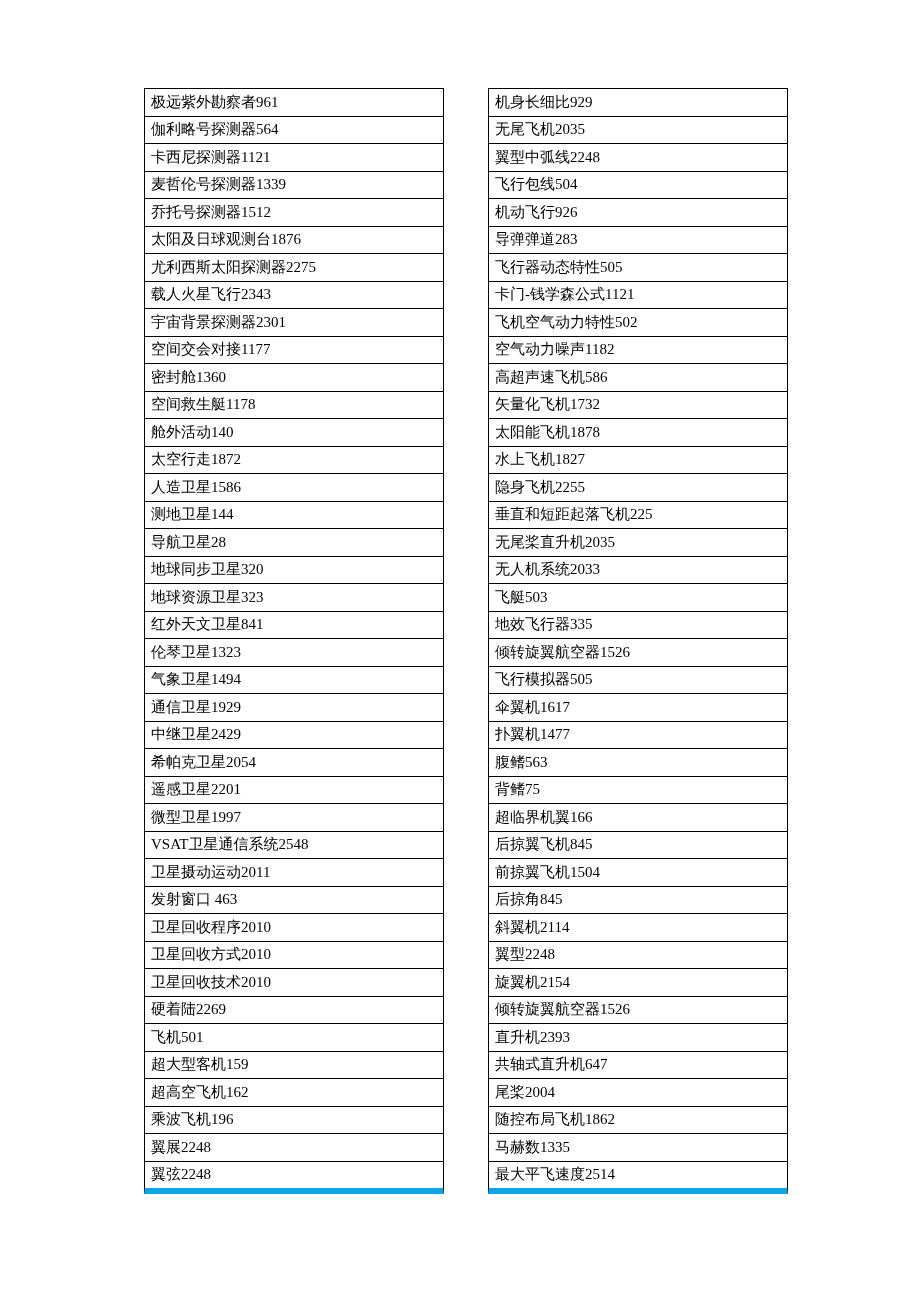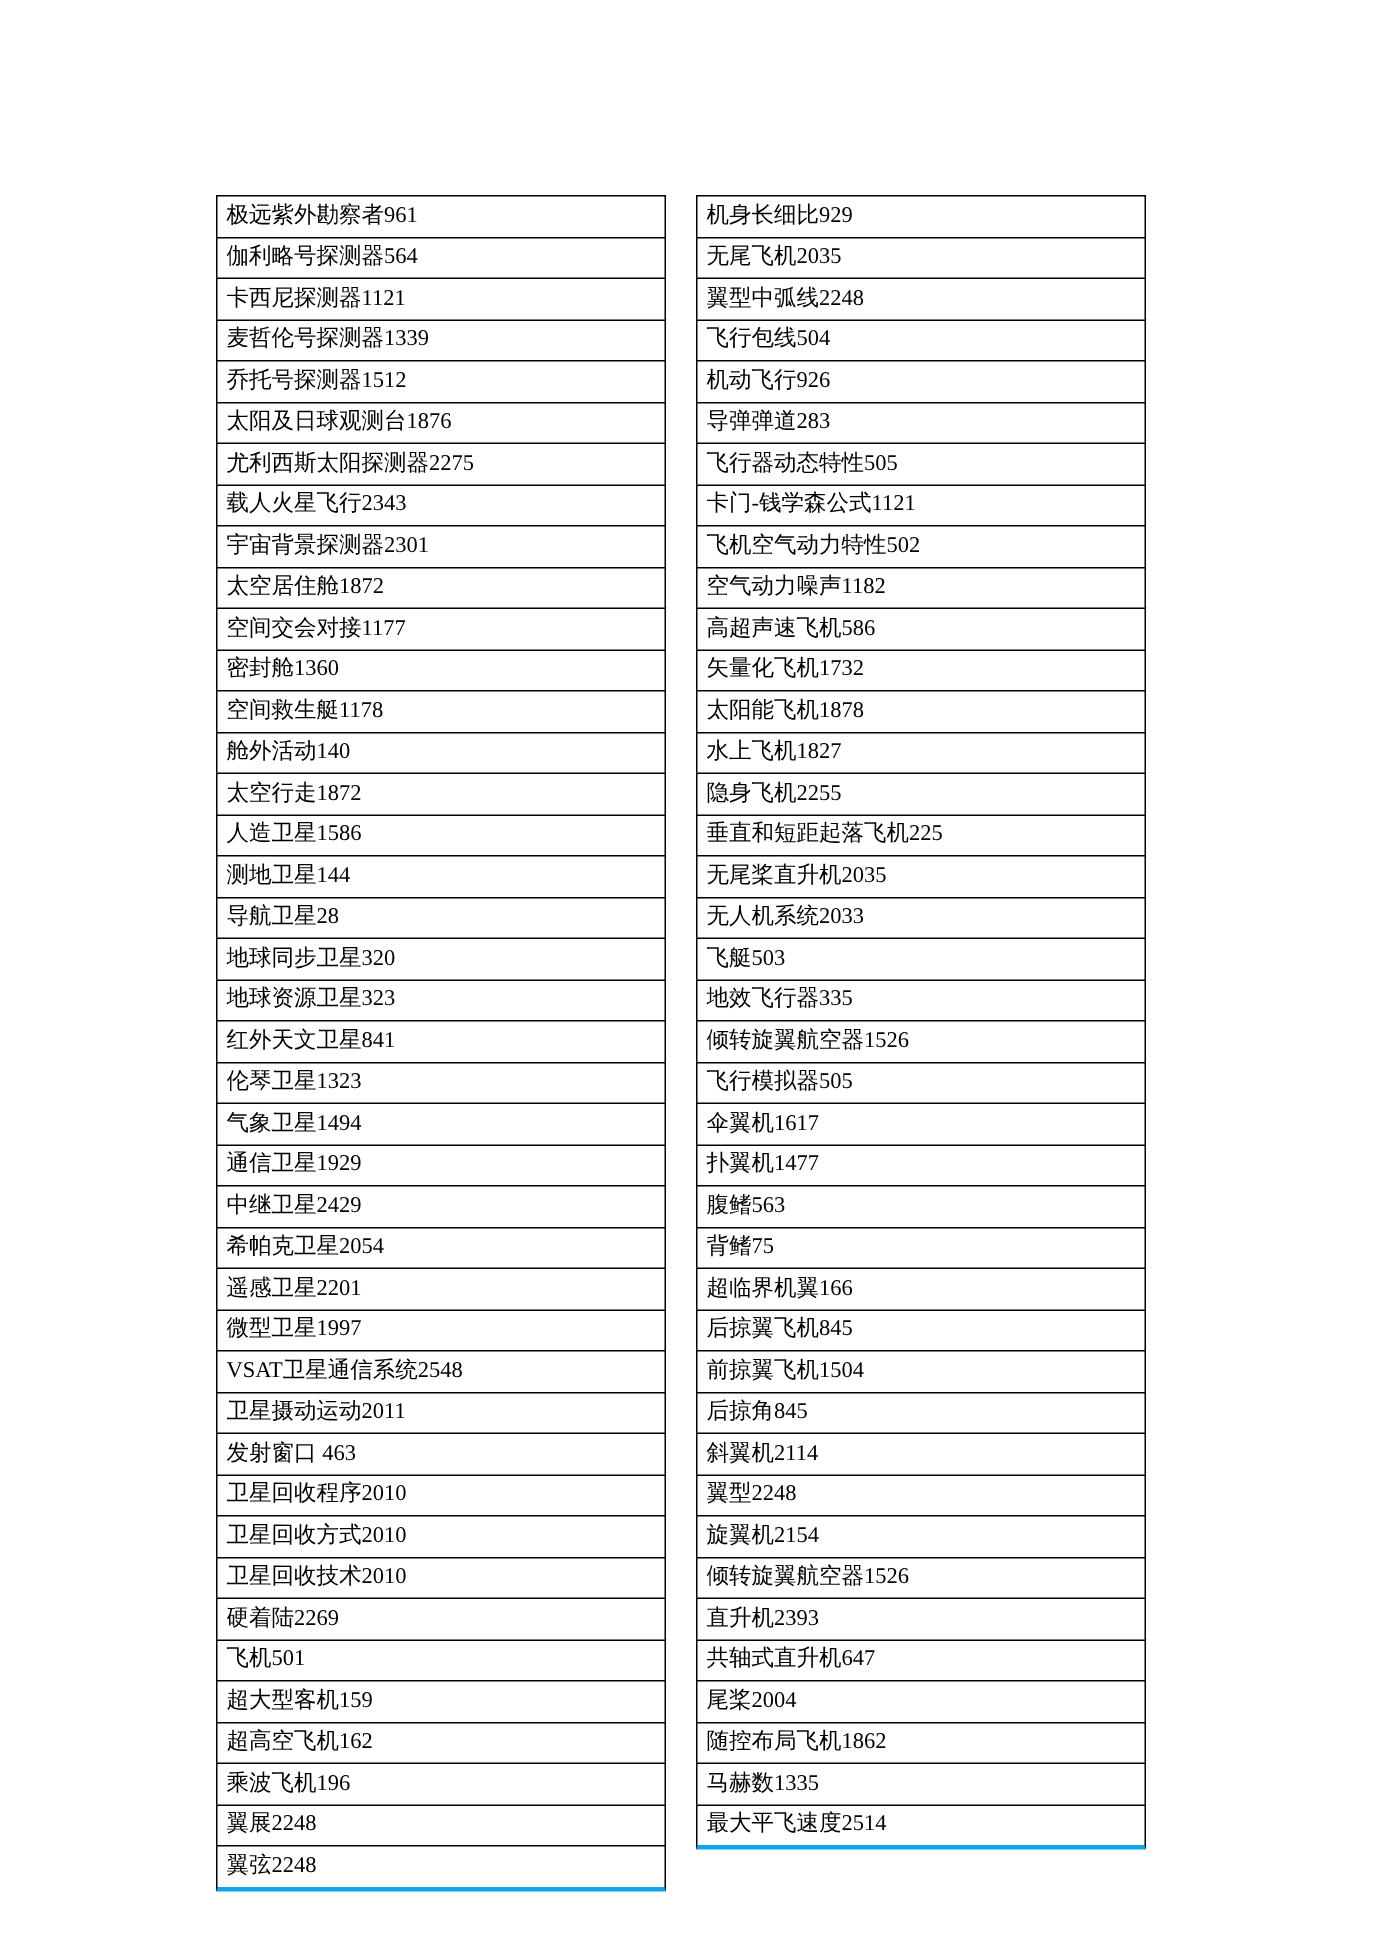--- a/index.html
+++ b/index.html
@@ -14,53 +14,51 @@
       width: 920px;
       height: 1302px;
       position: relative;
       background: #fff;
       padding-top: 88px;
       padding-left: 144px;
       box-sizing: border-box;
     }
     .columns {
       display: flex;
-      gap: 20px;
-      margin-top: 42px;
+      gap: 44px;
     }
     .col {
       width: 300px;
     }
     .cell {
       border: 1px solid #000;
       border-bottom: none;
       padding: 3.5px 6px;
       line-height: 1.3;
       box-sizing: border-box;
     }
     .cell:last-child {
-      border-bottom: 3px solid #0ea5e9;
+      border-bottom: 6px solid #0ea5e9;
     }
   </style>
 </head>
 <body>
 
 <div class="page">
   <div class="columns">
     <div class="col" id="left-col">
         <div class="cell">极远紫外勘察者961</div>
         <div class="cell">伽利略号探测器564</div>
         <div class="cell">卡西尼探测器1121</div>
         <div class="cell">麦哲伦号探测器1339</div>
         <div class="cell">乔托号探测器1512</div>
         <div class="cell">太阳及日球观测台1876</div>
         <div class="cell">尤利西斯太阳探测器2275</div>
         <div class="cell">载人火星飞行2343</div>
         <div class="cell">宇宙背景探测器2301</div>
-        <div class="cell">太空居住舱1872</div>
         <div class="cell">空间交会对接1177</div>
         <div class="cell">密封舱1360</div>
         <div class="cell">空间救生艇1178</div>
         <div class="cell">舱外活动140</div>
         <div class="cell">太空行走1872</div>
         <div class="cell">人造卫星1586</div>
         <div class="cell">测地卫星144</div>
         <div class="cell">导航卫星28</div>
         <div class="cell">地球同步卫星320</div>
         <div class="cell">地球资源卫星323</div>

